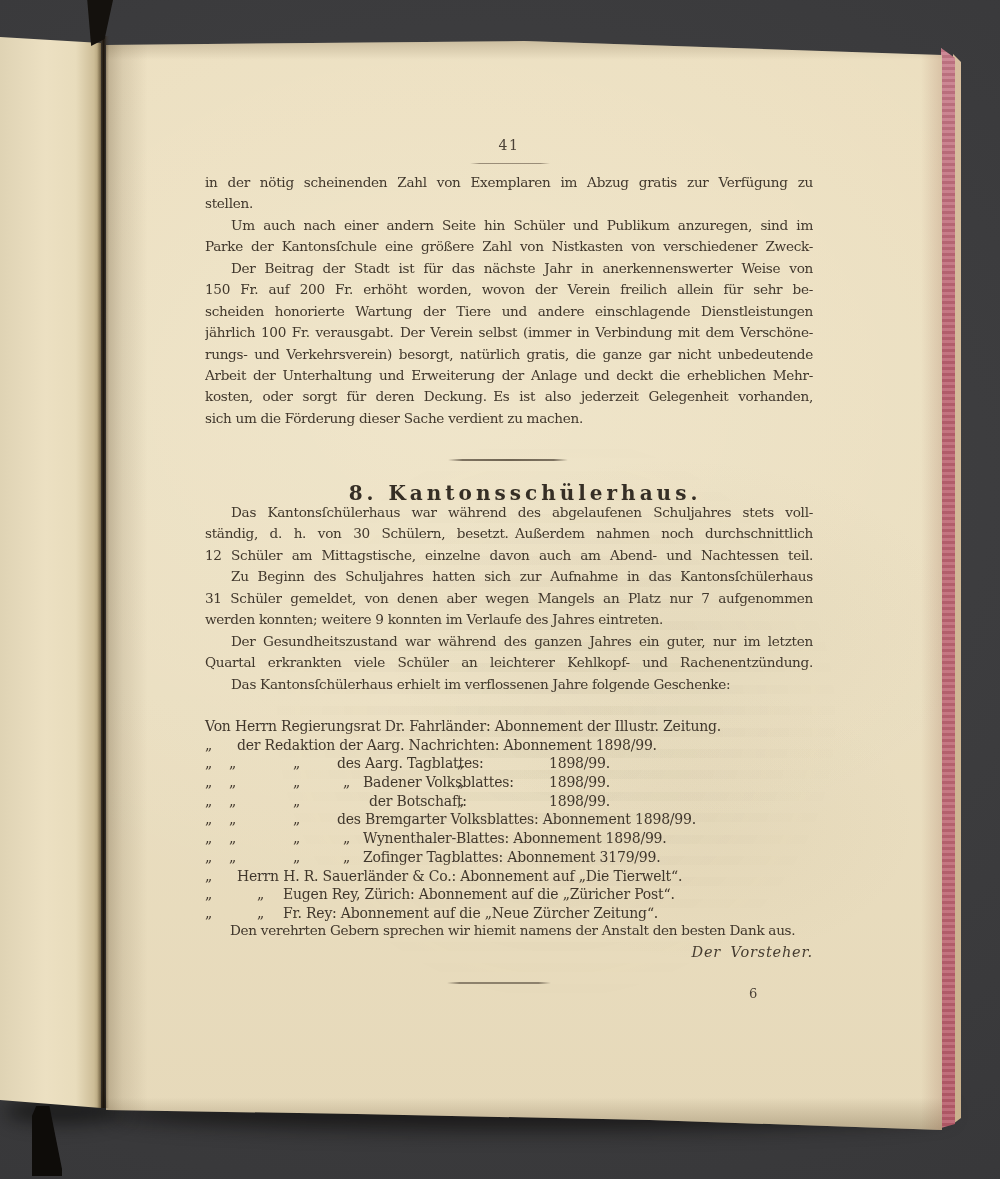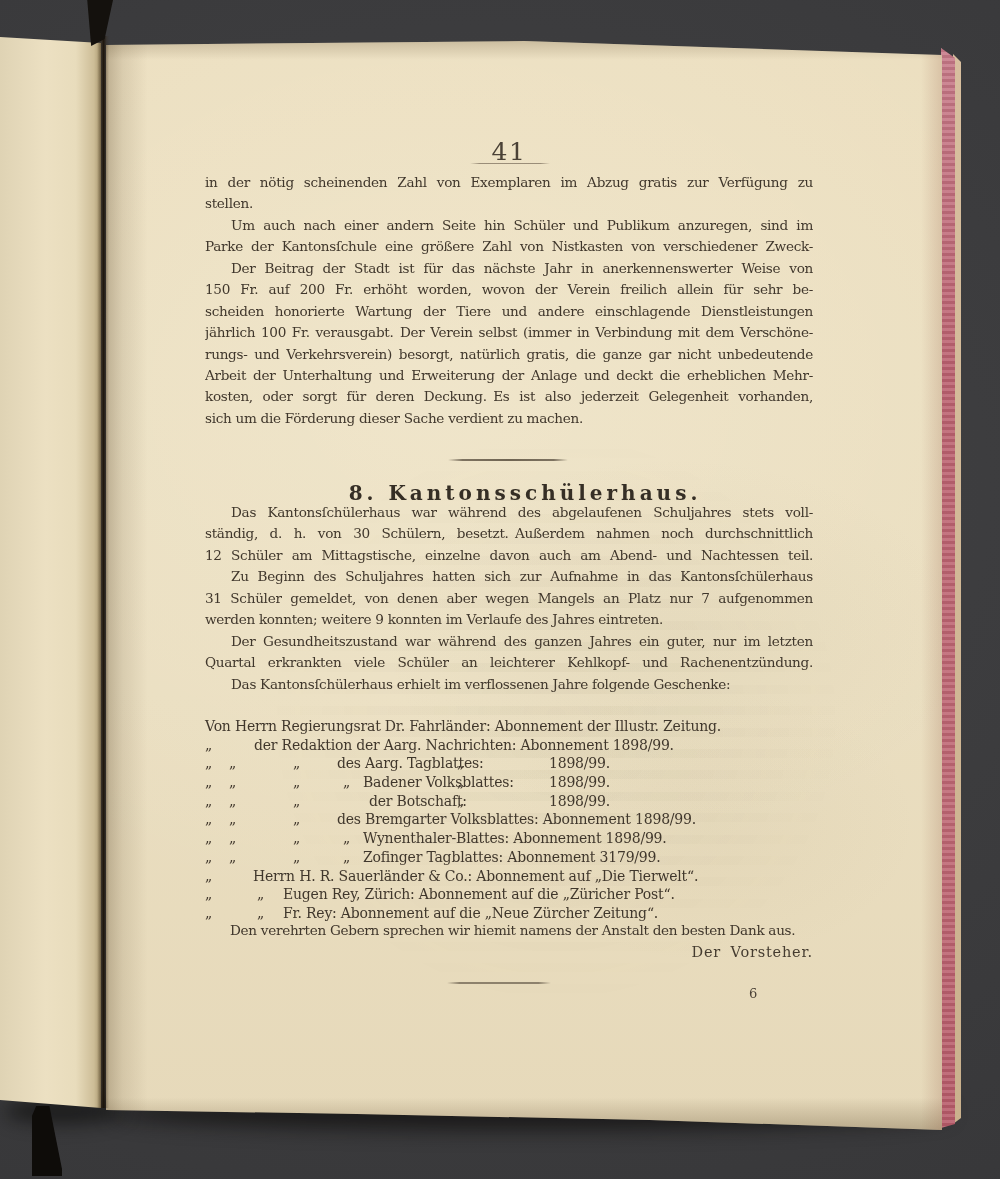--- a/index.html
+++ b/index.html
@@ -76,21 +76,21 @@
     background:#14110d;clip-path:polygon(8% 0,100% 0,70% 85%,22% 100%);
   }
   .ribbon-bottom{
     position:absolute;left:32px;top:1106px;width:30px;height:70px;z-index:6;
     background:#0e0c09;clip-path:polygon(14% 0,58% 0,100% 90%,100% 100%,0 100%,0 14%);
   }
 
   
   .folio{
     position:absolute;left:99px;top:99px;width:608px;text-align:center;
-    font-size:25px;letter-spacing:1.5px;color:#4a4136;
+    font-size:14px;letter-spacing:1.5px;color:#4a4136;
   }
   .folio-rule{
     position:absolute;left:364px;top:125px;width:80px;height:1px;
     background:linear-gradient(90deg,transparent,#9a8d78 12%,#9a8d78 88%,transparent);
   }
   .textblock{
     position:absolute;left:99px;width:608px;
     font-size:13.6px;letter-spacing:-0.3px;color:#40372c;
   }
   .secA{top:134px}
@@ -114,21 +114,21 @@
   .gifts{position:absolute;left:99px;top:679px;width:660px;font-size:14px;letter-spacing:-0.2px;color:#40372c;text-decoration:underline;}
   .grow{position:relative;height:18.7px;}
   .gseg{position:absolute;top:0;line-height:18.7px;white-space:nowrap;}
 
   .thanks{
     position:absolute;left:99px;top:882px;width:680px;white-space:nowrap;
     font-size:13.6px;letter-spacing:-0.3px;color:#40372c;text-indent:25px;line-height:21px;
   }
   .signoff{
     position:absolute;left:99px;top:904px;width:608px;text-align:right;padding-right:22px;
-    font-size:14.5px;letter-spacing:.8px;color:#453c30;line-height:21px;
+    font-style:italic;font-size:14.5px;letter-spacing:.8px;color:#453c30;line-height:21px;
     word-spacing:4px;
   }
   .sig{
     position:absolute;left:643px;top:948px;font-size:13px;color:#4a4136;letter-spacing:.5px;
   }
 </style>
 </head>
 <body>
 
 <div class="scene">
@@ -176,21 +176,21 @@
         <div class="ln">Quartal erkrankten viele Schüler an leichterer Kehlkopf- und Rachenentzündung.</div>
         <div class="ln ind last">Das Kantonsſchülerhaus erhielt im verflossenen Jahre folgende Geschenke:</div>
       </div>
 
     <div class="gifts" id="gifts">
         <div class="grow">
           <span class="gseg" style="left: 0px;">Von Herrn Regierungsrat Dr. Fahrländer: Abonnement der Illustr. Zeitung.</span>
         </div>
         <div class="grow">
           <span class="gseg" style="left: 0px;">„</span>
-          <span class="gseg" style="left: 49px;">der Redaktion der Aarg. Nachrichten: Abonnement 1898/99.</span>
+          <span class="gseg" style="left: 32px;">der Redaktion der Aarg. Nachrichten: Abonnement 1898/99.</span>
         </div>
         <div class="grow">
           <span class="gseg" style="left: 0px;">„</span>
           <span class="gseg" style="left: 24px;">„</span>
           <span class="gseg" style="left: 88px;">„</span>
           <span class="gseg" style="left: 132px;">des Aarg. Tagblattes:</span>
           <span class="gseg" style="left: 252px;">„</span>
           <span class="gseg" style="left: 344px;">1898/99.</span>
         </div>
         <div class="grow">
@@ -225,21 +225,21 @@
         </div>
         <div class="grow">
           <span class="gseg" style="left: 0px;">„</span>
           <span class="gseg" style="left: 24px;">„</span>
           <span class="gseg" style="left: 88px;">„</span>
           <span class="gseg" style="left: 138px;">„</span>
           <span class="gseg" style="left: 158px;">Zofinger Tagblattes: Abonnement 3179/99.</span>
         </div>
         <div class="grow">
           <span class="gseg" style="left: 0px;">„</span>
-          <span class="gseg" style="left: 48px;">Herrn H. R. Sauerländer &amp; Co.: Abonnement auf „Die Tierwelt“.</span>
+          <span class="gseg" style="left: 32px;">Herrn H. R. Sauerländer &amp; Co.: Abonnement auf „Die Tierwelt“.</span>
         </div>
         <div class="grow">
           <span class="gseg" style="left: 0px;">„</span>
           <span class="gseg" style="left: 52px;">„</span>
           <span class="gseg" style="left: 78px;">Eugen Rey, Zürich: Abonnement auf die „Züricher Post“.</span>
         </div>
         <div class="grow">
           <span class="gseg" style="left: 0px;">„</span>
           <span class="gseg" style="left: 52px;">„</span>
           <span class="gseg" style="left: 78px;">Fr. Rey: Abonnement auf die „Neue Zürcher Zeitung“.</span>

